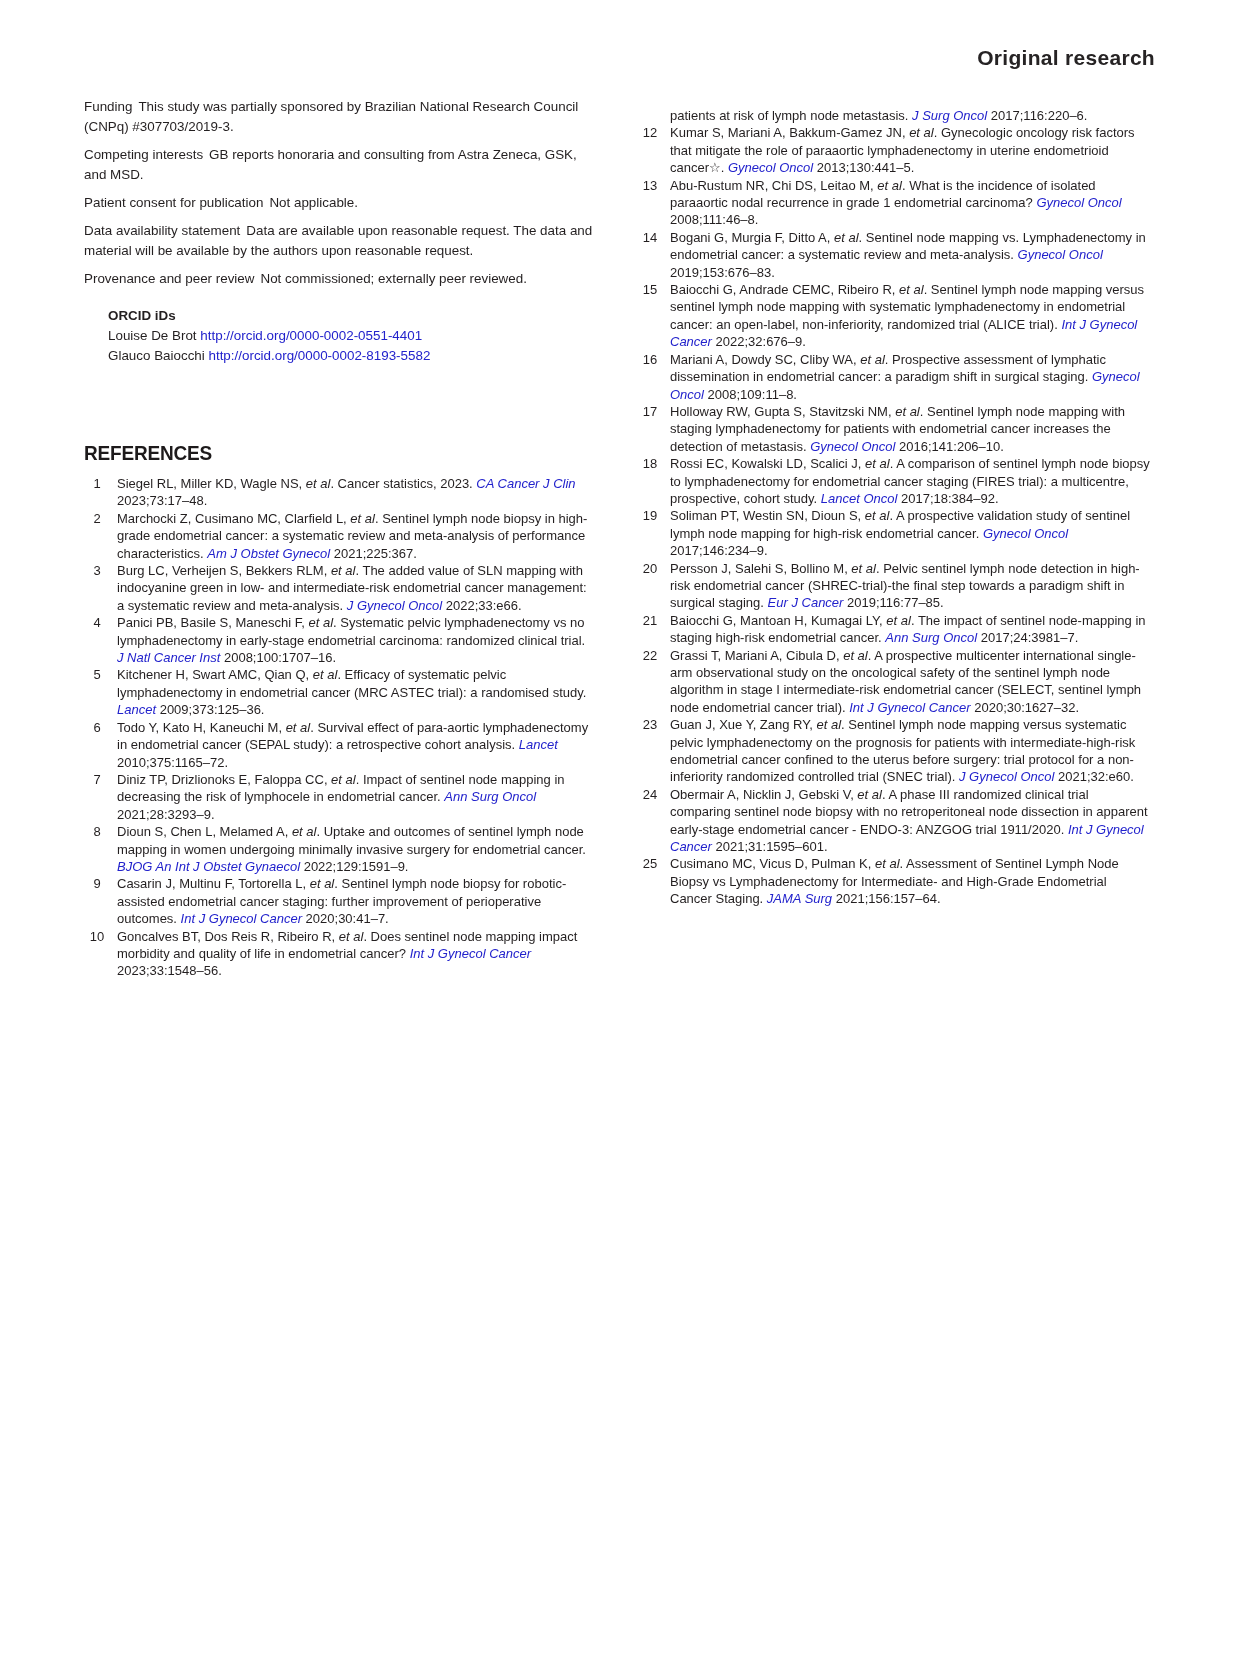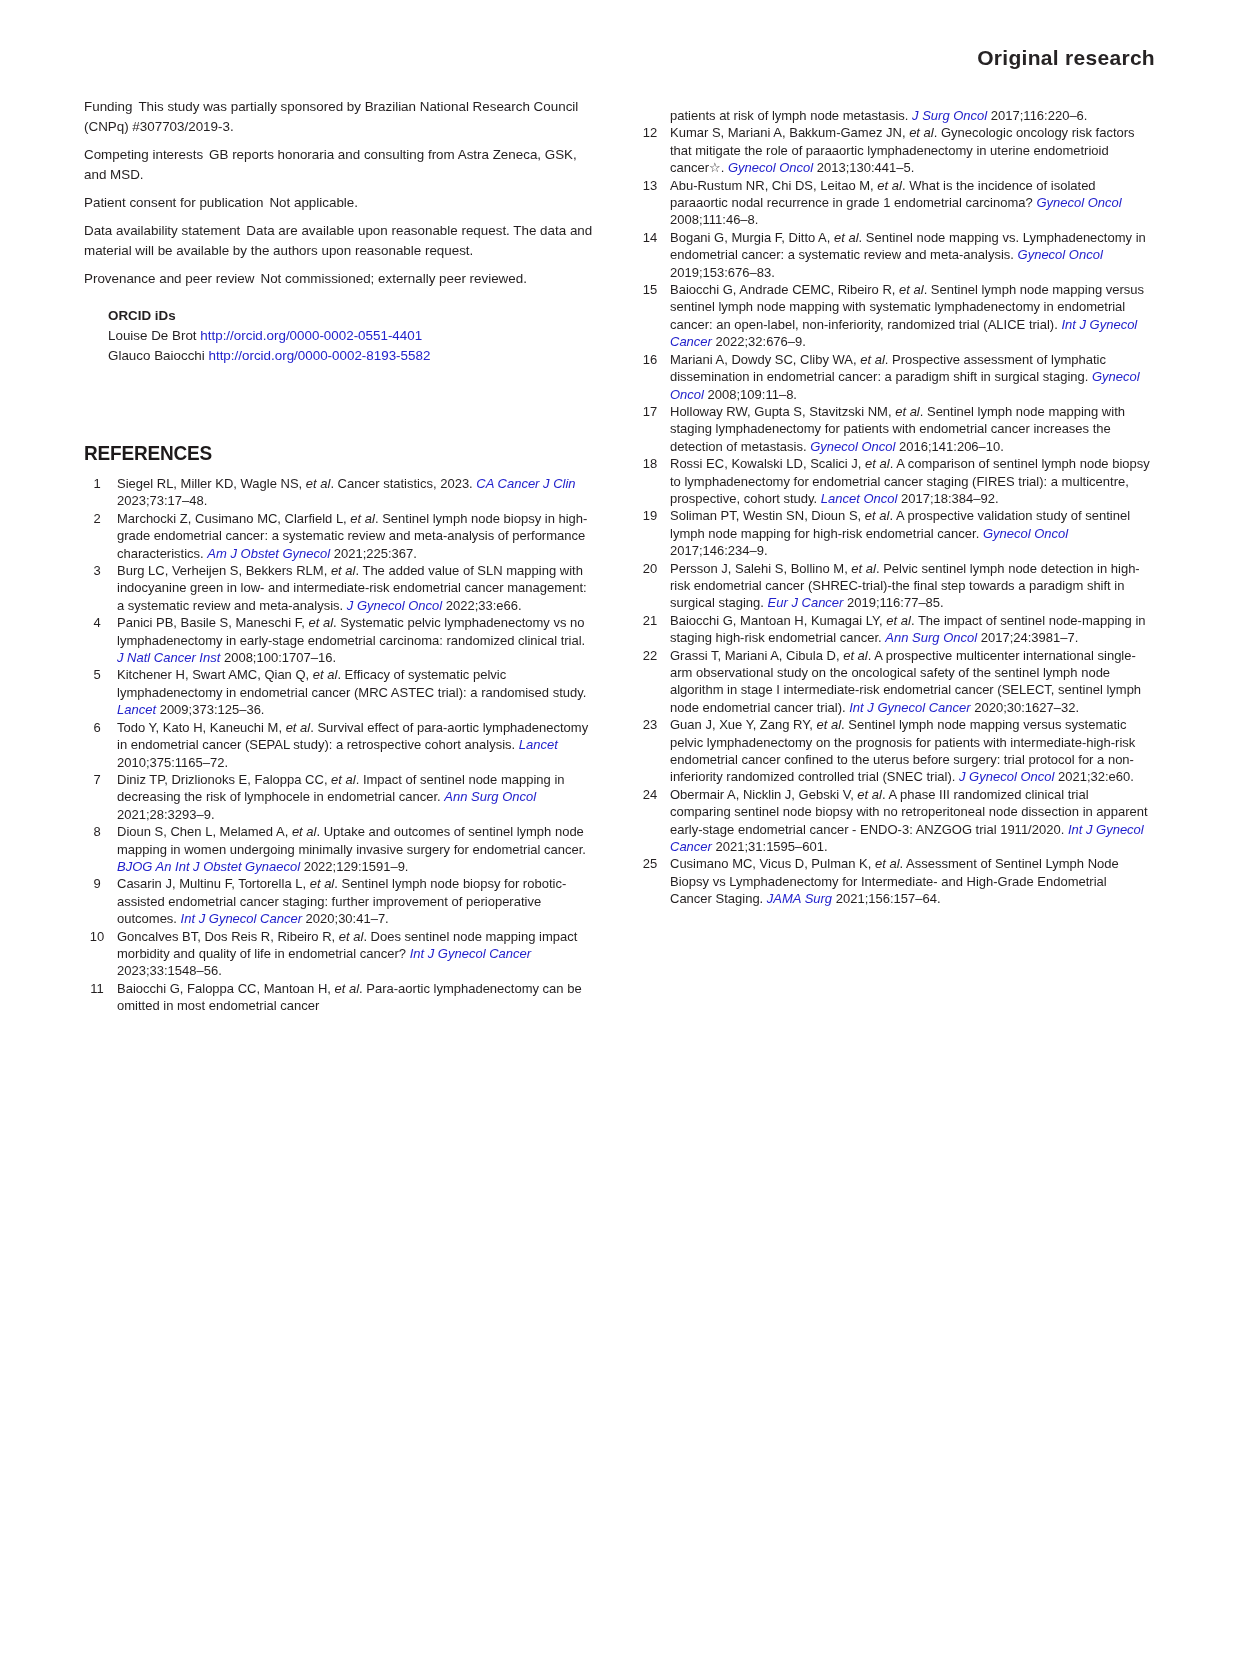--- a/index.html
+++ b/index.html
@@ -107,24 +107,20 @@
           <span class="ref-text"><span>Dioun S, Chen L, Melamed A, </span><span class="it">et al</span><span>. Uptake and outcomes of sentinel lymph node mapping in women undergoing minimally invasive surgery for endometrial cancer. </span><span class="journal">BJOG An Int J Obstet Gynaecol</span><span> 2022;129:1591–9.</span></span>
         </li>
         <li>
           <span class="ref-num">9</span>
           <span class="ref-text"><span>Casarin J, Multinu F, Tortorella L, </span><span class="it">et al</span><span>. Sentinel lymph node biopsy for robotic-assisted endometrial cancer staging: further improvement of perioperative outcomes. </span><span class="journal">Int J Gynecol Cancer</span><span> 2020;30:41–7.</span></span>
         </li>
         <li>
           <span class="ref-num">10</span>
           <span class="ref-text"><span>Goncalves BT, Dos Reis R, Ribeiro R, </span><span class="it">et al</span><span>. Does sentinel node mapping impact morbidity and quality of life in endometrial cancer? </span><span class="journal">Int J Gynecol Cancer</span><span> 2023;33:1548–56.</span></span>
         </li>
-        <li>
-          <span class="ref-num">11</span>
-          <span class="ref-text"><span>Baiocchi G, Faloppa CC, Mantoan H, </span><span class="it">et al</span><span>. Para-aortic lymphadenectomy can be omitted in most endometrial cancer</span></span>
-        </li>
       </ol>
   </div>
 
   <div class="col-right">
     <ol class="refs" id="refs-right">
         <li>
           <span class="ref-num"></span>
           <span class="ref-text"><span>patients at risk of lymph node metastasis. </span><span class="journal">J Surg Oncol</span><span> 2017;116:220–6.</span></span>
         </li>
         <li>

